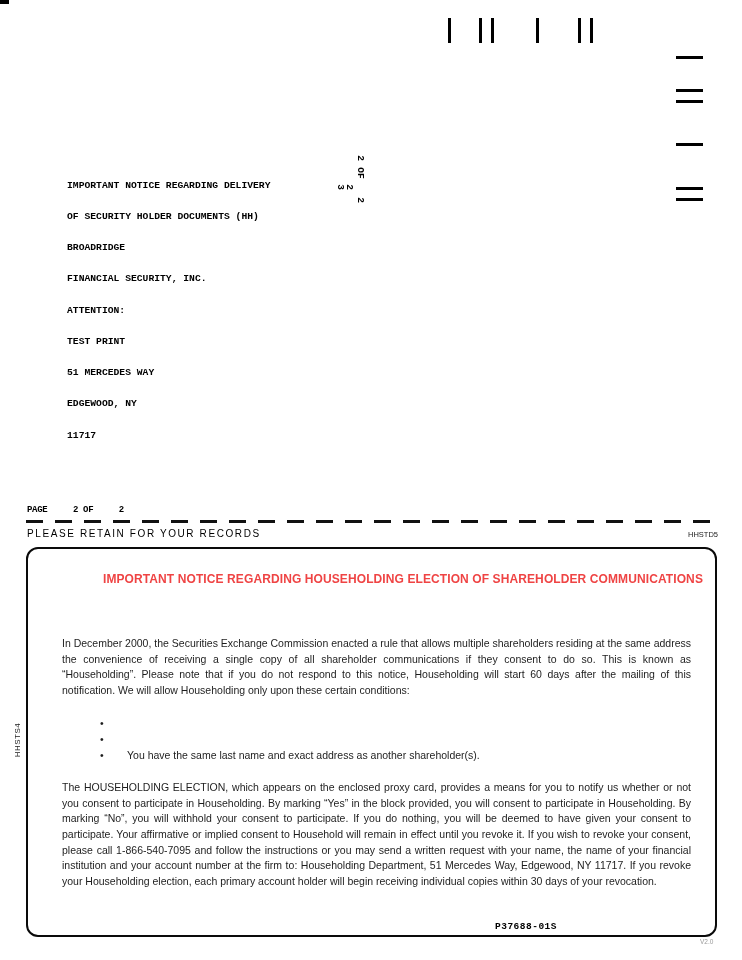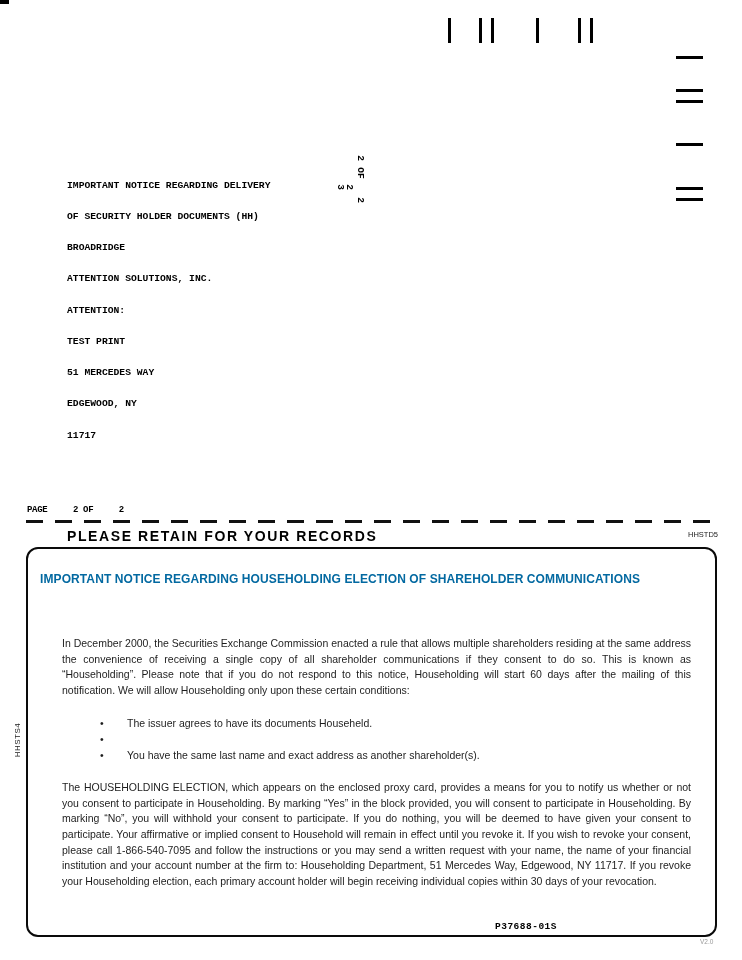--- a/index.html
+++ b/index.html
@@ -33,35 +33,35 @@
     font-size:9px; letter-spacing:-0.3px; white-space:pre; color:#000;
   }
 
   .dash-line {
     position:absolute; left:26px; top:520px; width:696px; height:3px;
     background:repeating-linear-gradient(90deg, #111 0 17px, transparent 17px 29px);
   }
 
   .retain {
     position:absolute; left:27px; top:528px;
-    font-weight:bold; font-size:14px; letter-spacing:1.6px; color:#000;margin-left:40px;
+    font-weight:normal; font-size:10px; letter-spacing:1.6px; color:#000;
   }
 
   .code-right {
     position:absolute; left:688px; top:530px;
     font-size:7.5px; color:#222;
   }
 
   .notice-box {
     position:absolute; left:26px; top:547px; width:691px; height:390px;
     border:2.5px solid #0a0a0a; border-radius:12px; background:#fff;
   }
   .notice-title {
-    padding:23px 12px 0 12px; text-align:left;
-    font-weight:bold; font-size:12px; letter-spacing:0.1px; color:#0369a1;
+    padding:23px 12px 0 12px; text-align:right;
+    font-weight:bold; font-size:12px; letter-spacing:0.1px; color:#ef4444;
     white-space:nowrap;
   }
   .notice-body {
     padding:0 24px 0 34px;
     font-size:10.5px; line-height:15.6px; color:#1d1d1d; text-align:justify;
   }
   .para1 { margin-top:50px; }
   .bullets { margin-top:18px; }
   .bullet-row { display:flex; padding-left:38px; text-align:left; }
   .bullet-dot { width:27px; flex:none; }
@@ -96,21 +96,21 @@
     <div class="top-bar" style="left:491px"></div>
     <div class="top-bar" style="left:536px"></div>
     <div class="top-bar" style="left:578px"></div>
     <div class="top-bar" style="left:590px"></div>
   </div>
 
   <div class="address">
     <div>IMPORTANT NOTICE REGARDING DELIVERY</div>
     <div>OF SECURITY HOLDER DOCUMENTS (HH)</div>
     <div>BROADRIDGE</div>
-    <div>ATTENTION SOLUTIONS, INC.</div>
+    <div>FINANCIAL SECURITY, INC.</div>
     <div>ATTENTION:</div>
     <div>TEST PRINT</div>
     <div>51 MERCEDES WAY</div>
     <div>EDGEWOOD, NY</div>
     <div>11717</div>
   </div>
 
   <span class="vmark" style="left:360px; top:158px">2</span>
   <span class="vmark" style="left:360px; top:173px">OF</span>
   <span class="vmark" style="left:360px; top:200px">2</span>
@@ -134,21 +134,20 @@
 
   <div class="code-right">HHSTD5</div>
 
   <div class="notice-box">
     <div class="notice-title">IMPORTANT NOTICE REGARDING HOUSEHOLDING ELECTION OF SHAREHOLDER COMMUNICATIONS</div>
     <div class="notice-body">
       <p class="para1">In December 2000, the Securities Exchange Commission enacted a rule that allows multiple shareholders residing at the same address the convenience of receiving a single copy of all shareholder communications if they consent to do so.  This is known as “Householding”.  Please note that if you do not respond to this notice, Householding will start 60 days after the mailing of this notification.  We will allow Householding only upon these certain conditions:</p>
       <div class="bullets">
         <div class="bullet-row">
           <span class="bullet-dot">•</span>
-          <span>The issuer agrees to have its documents Househeld.</span>
         </div>
         <div class="bullet-row">
           <span class="bullet-dot">•</span>
         </div>
         <div class="bullet-row">
           <span class="bullet-dot">•</span>
           <span>You have the same last name and exact address as another shareholder(s).</span>
         </div>
       </div>
       <p class="para2">The HOUSEHOLDING ELECTION, which appears on the enclosed proxy card, provides a means for you to notify us whether or not you consent to participate in Householding.  By marking “Yes” in the block provided, you will consent to participate in Householding.  By marking “No”, you will withhold your consent to participate.  If you do nothing, you will be deemed to have given your consent to participate.  Your affirmative or implied consent to Household will remain in effect until you revoke it.  If you wish to revoke your consent, please call 1-866-540-7095 and follow the instructions or you may send a written request with your name, the name of your financial institution and your account number at the firm to: Householding Department, 51 Mercedes Way, Edgewood, NY 11717.  If you revoke your Householding election, each primary account holder will begin receiving individual copies within 30 days of your revocation.</p>

